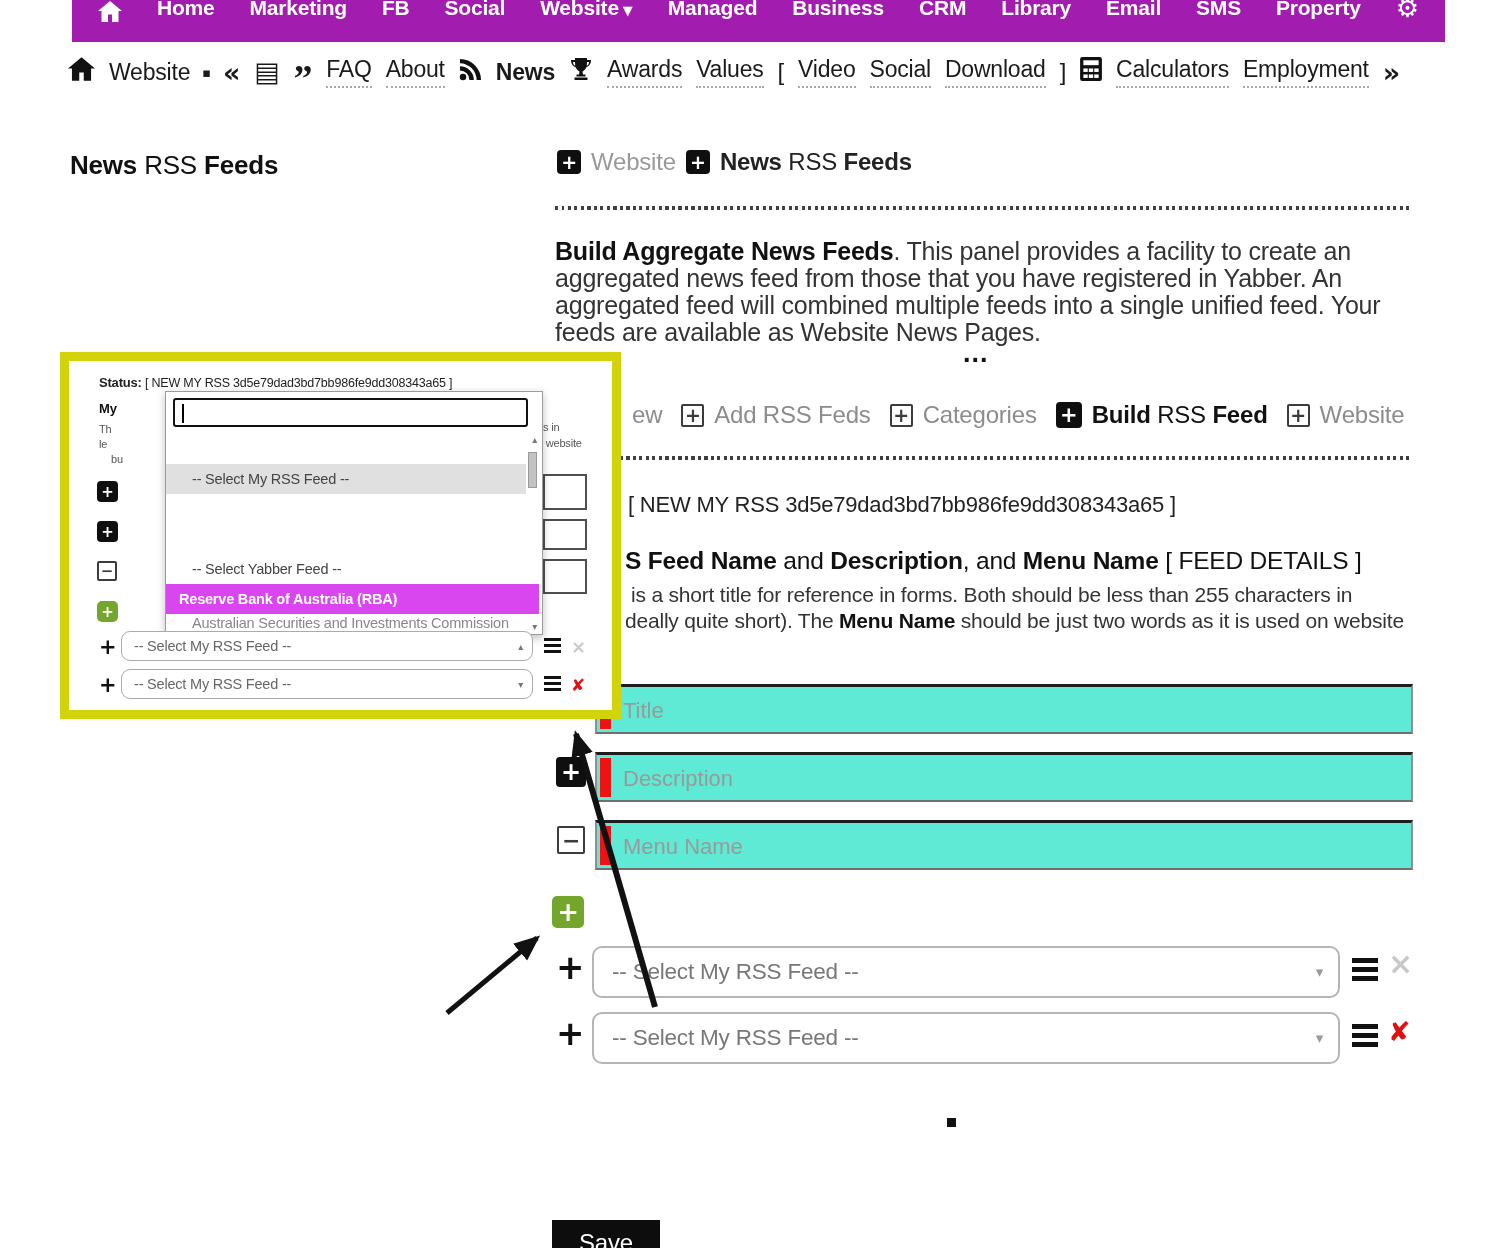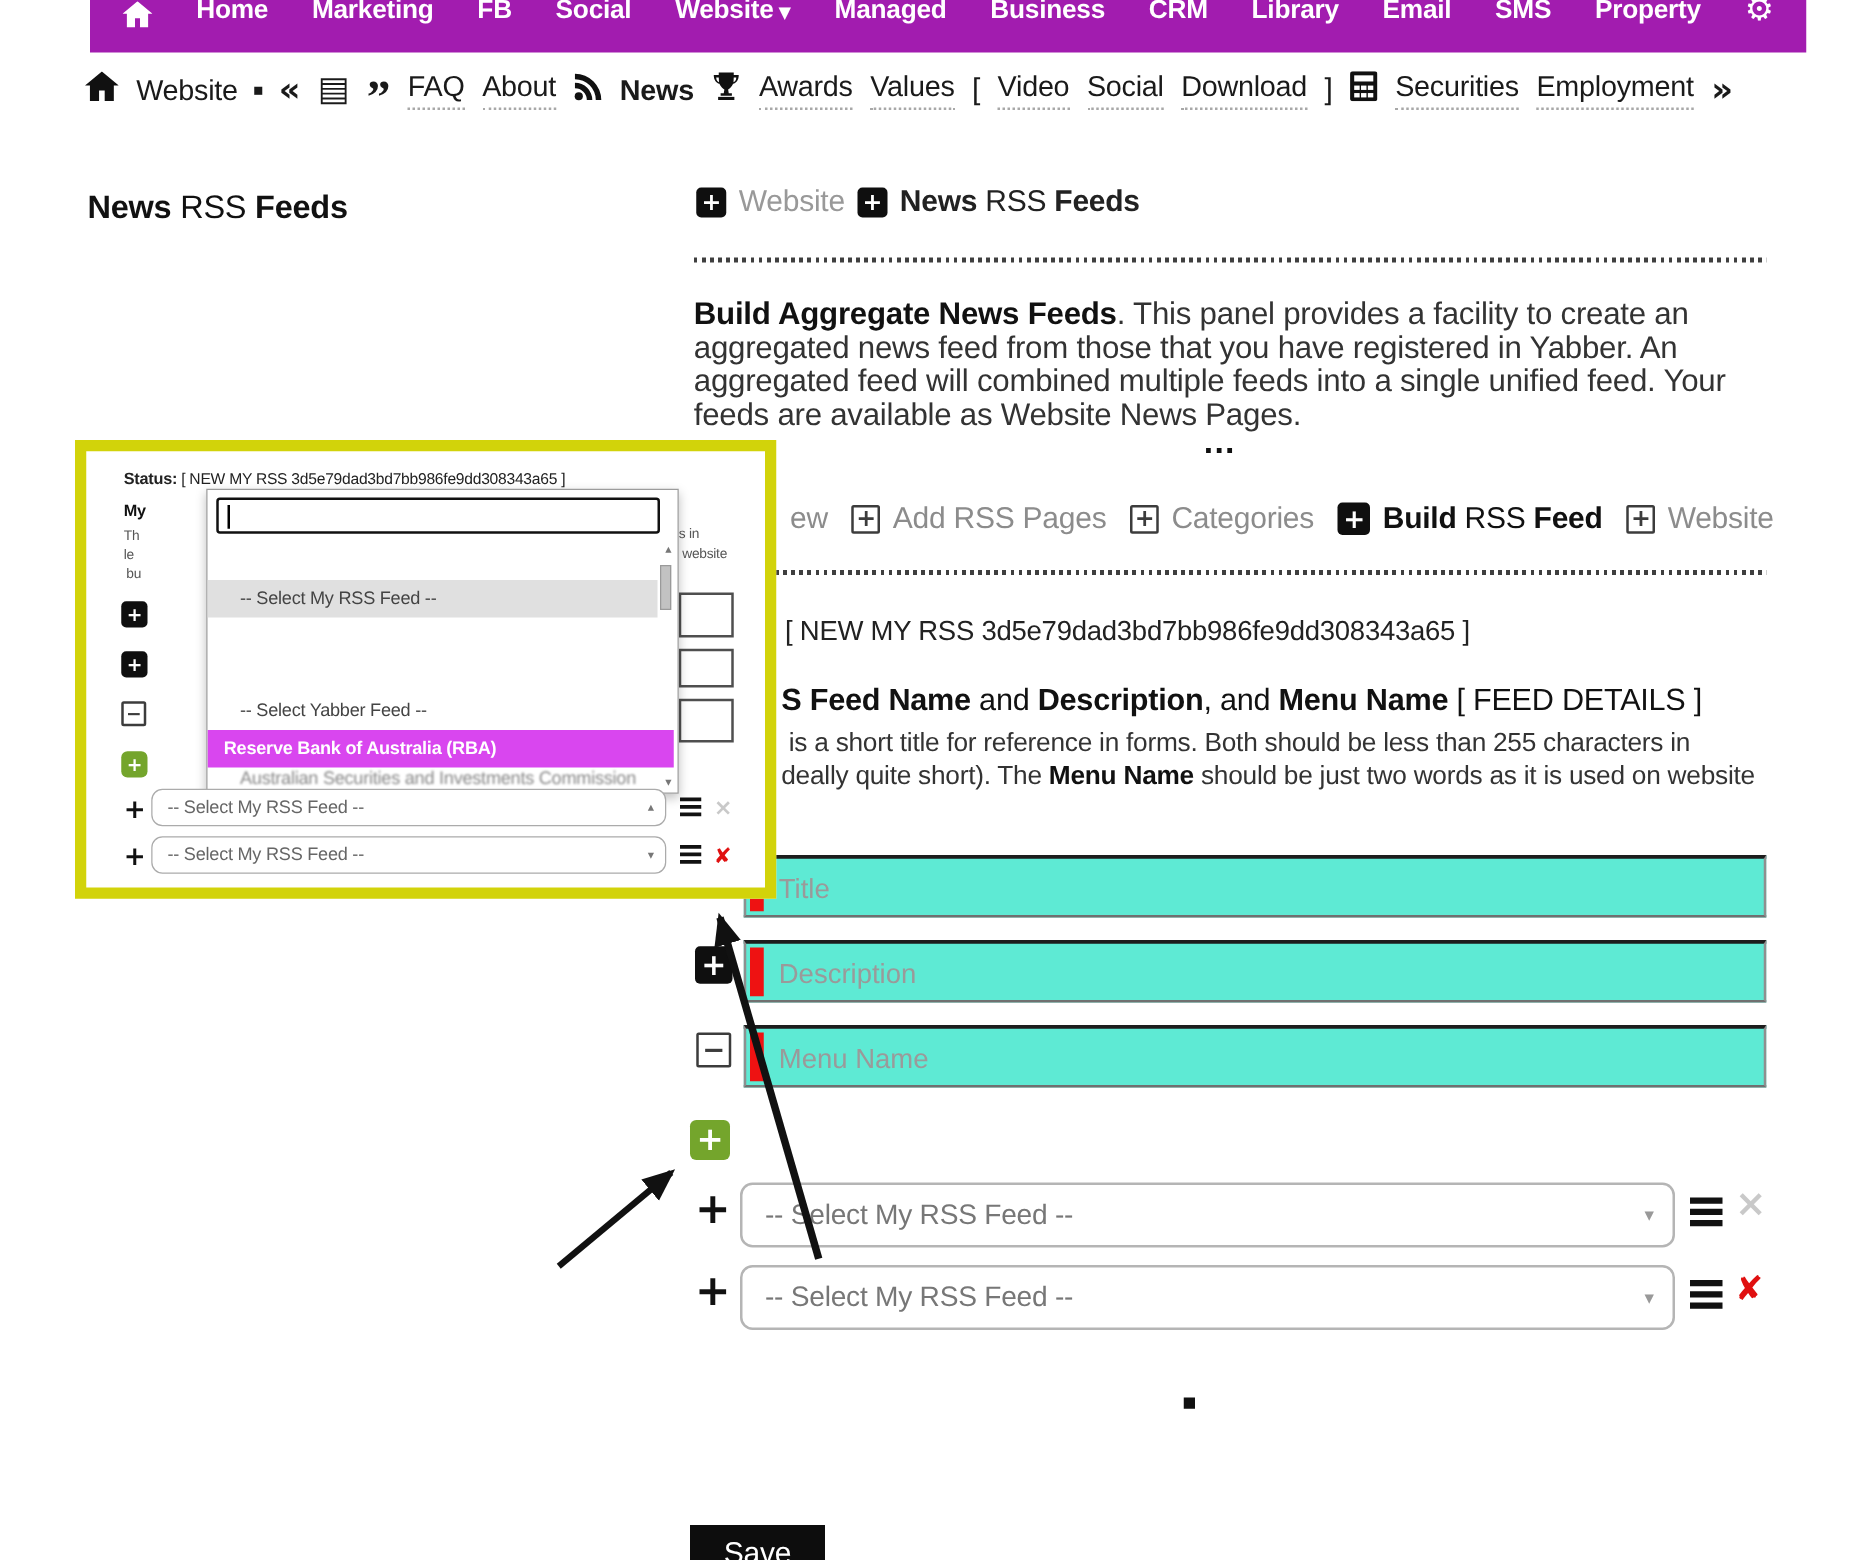--- a/index.html
+++ b/index.html
@@ -174,21 +174,21 @@
         <g fill="#fff">
           <rect x="3" y="10.5" width="4" height="3.2"></rect>
           <rect x="8" y="10.5" width="4" height="3.2"></rect>
           <rect x="13" y="10.5" width="4" height="3.2"></rect>
           <rect x="3" y="16" width="4" height="3.2"></rect>
           <rect x="8" y="16" width="4" height="3.2"></rect>
           <rect x="13" y="16" width="4" height="3.2"></rect>
         </g>
       </svg>
   </span>
-  <span class="dotted">Securities</span>
+  <span class="dotted">Calculators</span>
   <span class="dotted">Employment</span>
   <span class="sn-chev glyph">»</span>
 </div>
 
 <div class="abs page-title"><span class="b">News</span><span> RSS </span><span class="b">Feeds</span></div>
 
 <div class="abs breadcrumb">
   <span class="icon-sq sq-solid" style="width:24px;height:24px;font-size:19px;">
       <span class="glyph">+</span>
     </span>
@@ -204,21 +204,21 @@
 <div class="abs intro"><span class="b" style="color:#111;">Build Aggregate News Feeds</span><span>. This panel provides a facility to create an aggregated news feed from those that you have registered in Yabber. An aggregated feed will combined multiple feeds into a single unified feed. Your feeds are available as Website News Pages.</span></div>
 
 <div class="abs ellipsis">...</div>
 
 <div class="abs tabs">
   <span class="tab">ew</span>
   <span class="tab">
     <span class="icon-sq sq-outline tabicon-o">
         <span class="glyph">+</span>
       </span>
-    <span>Add RSS Pages</span>
+    <span>Add RSS Feds</span>
   </span>
   <span class="tab">
     <span class="icon-sq sq-outline tabicon-o">
         <span class="glyph">+</span>
       </span>
     <span>Categories</span>
   </span>
   <span class="tab tab-active">
     <span class="icon-sq sq-solid tabicon-s">
         <span class="glyph">+</span>
@@ -295,21 +295,21 @@
 
 <div class="abs save-btn">Save</div>
 <div class="abs dot-artifact"></div>
 
 <div class="abs inset">
   <div class="in in-status"><span class="b">Status:</span><span style="font-size:12.5px;"> [ NEW MY RSS 3d5e79dad3bd7bb986fe9dd308343a65 ]</span></div>
 
   <div class="in b" style="left:30px;top:40px;font-size:13px;color:#111;">My</div>
   <div class="in in-frag" style="left:30px;top:62px;">Th</div>
   <div class="in in-frag" style="left:30px;top:77px;">le</div>
-  <div class="in in-frag" style="left:32px;top:92px;text-align:right;">bu</div>
+  <div class="in in-frag" style="left:42px;top:92px;text-align:right;">bu</div>
   <div class="in in-frag" style="left:474px;top:60px;">s in</div>
   <div class="in in-frag" style="left:468px;top:76px;">n website</div>
 
   <span class="in icon-sq sq-solid in-sq" style="left:28px;top:120px;width:21px;height:21px;">
       <span class="glyph">+</span>
     </span>
   <span class="in icon-sq sq-solid in-sq" style="left:28px;top:160px;width:21px;height:21px;">
       <span class="glyph">+</span>
     </span>
   <span class="in icon-sq sq-outline in-sq" style="left:28px;top:200px;width:20px;height:20px;">

